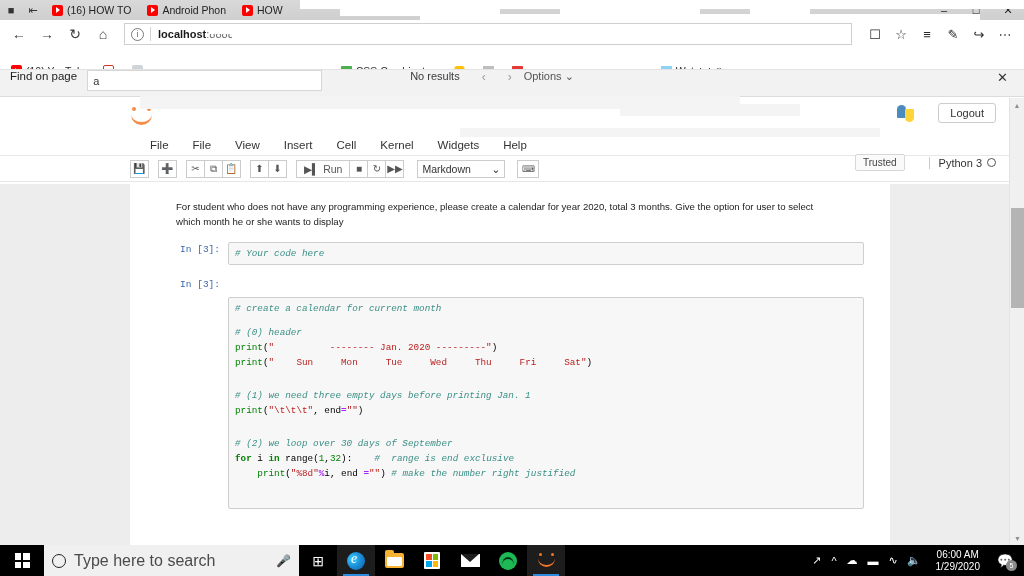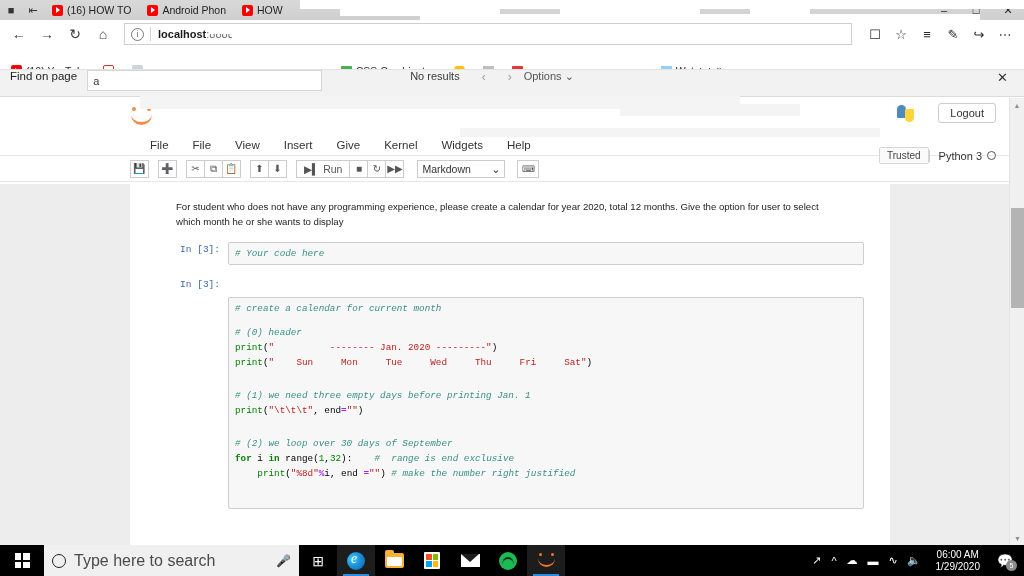--- a/index.html
+++ b/index.html
@@ -100,21 +100,21 @@
   .py-logo .py{right:0;bottom:0;background:#ffd43b;border-radius:1px 1px 5px 5px;}
   .logout-btn{
      border:1px solid #ccc; background:#fff; font-size:11px; color:#333;
      padding:3px 11px; border-radius:3px;
   }
   .nb-menubar{
      height:22px; display:flex; align-items:center; gap:0px; padding-left:138px;
      border-bottom:1px solid #e7e7e7; position:relative; background:#fff;
   }
   .nb-menubar .mi{ font-size:11.5px; color:#333; padding:3px 12px; }
-  .nb-menu-right{ position:absolute; right:14px; top:13px; display:flex; align-items:center; gap:0;}
+  .nb-menu-right{ position:absolute; right:14px; top:20px; display:flex; align-items:center; gap:24px;}
   .trusted{ border:1px solid #d7d7d7; background:#fafafa; font-size:10px; color:#444; padding:2px 7px; border-radius:2px;}
   .kernel-name{ font-size:11px; color:#333; border-left:1px solid #ccc; padding-left:9px; display:flex;align-items:center;gap:5px;}
   .kernel-dot{ width:9px;height:9px;border:1px solid #555;border-radius:50%;}
 
   .nb-toolbar{
      height:26px; display:flex; align-items:center; gap:0; padding-left:130px;
      border-bottom:1px solid #e7e7e7; background:#fff;
   }
   .tb-group{ display:flex; margin-right:9px; }
   .tb-btn{
@@ -343,21 +343,21 @@
             </div>
             <div class="logout-btn">Logout</div>
           </div>
         </div>
 
         <div class="nb-menubar">
           <div class="mi">File</div>
           <div class="mi">File</div>
           <div class="mi">View</div>
           <div class="mi">Insert</div>
-          <div class="mi">Give</div>
+          <div class="mi">Cell</div>
           <div class="mi">Kernel</div>
           <div class="mi">Widgets</div>
           <div class="mi">Help</div>
           <div class="nb-menu-right">
             <span class="trusted">Trusted</span>
             <span class="kernel-name">
               <span>Python 3</span>
               <span class="kernel-dot"></span>
             </span>
           </div>
@@ -393,21 +393,21 @@
             <span>⌄</span>
           </div>
           <div class="tb-kbd">⌨</div>
         </div>
       </div>
 
       <div class="nb-bodywrap" style="position:absolute;left:0;top:86px;right:0;bottom:0;background:#ededed;">
         <div class="nb-page">
           <div class="nb-inner">
 
-            <p class="nb-p">For student who does not have any programming experience, please create a calendar for year 2020, total 12 months. Give the option for user to select which month he or she wants to display</p>
+            <p class="nb-p">For student who does not have any programming experience, please create a calendar for year 2020, total 3 months. Give the option for user to select which month he or she wants to display</p>
 
             <div class="cellrow">
               <div class="prompt">In [3]:</div>
               <div class="codebox"><span class="c-com"># Your code here</span></div>
             </div>
 
 
             <div class="cellrow">
               <div class="prompt">In [3]:</div>
               <div class="codebox tall"><span class="c-com"># create a calendar for current month</span>

